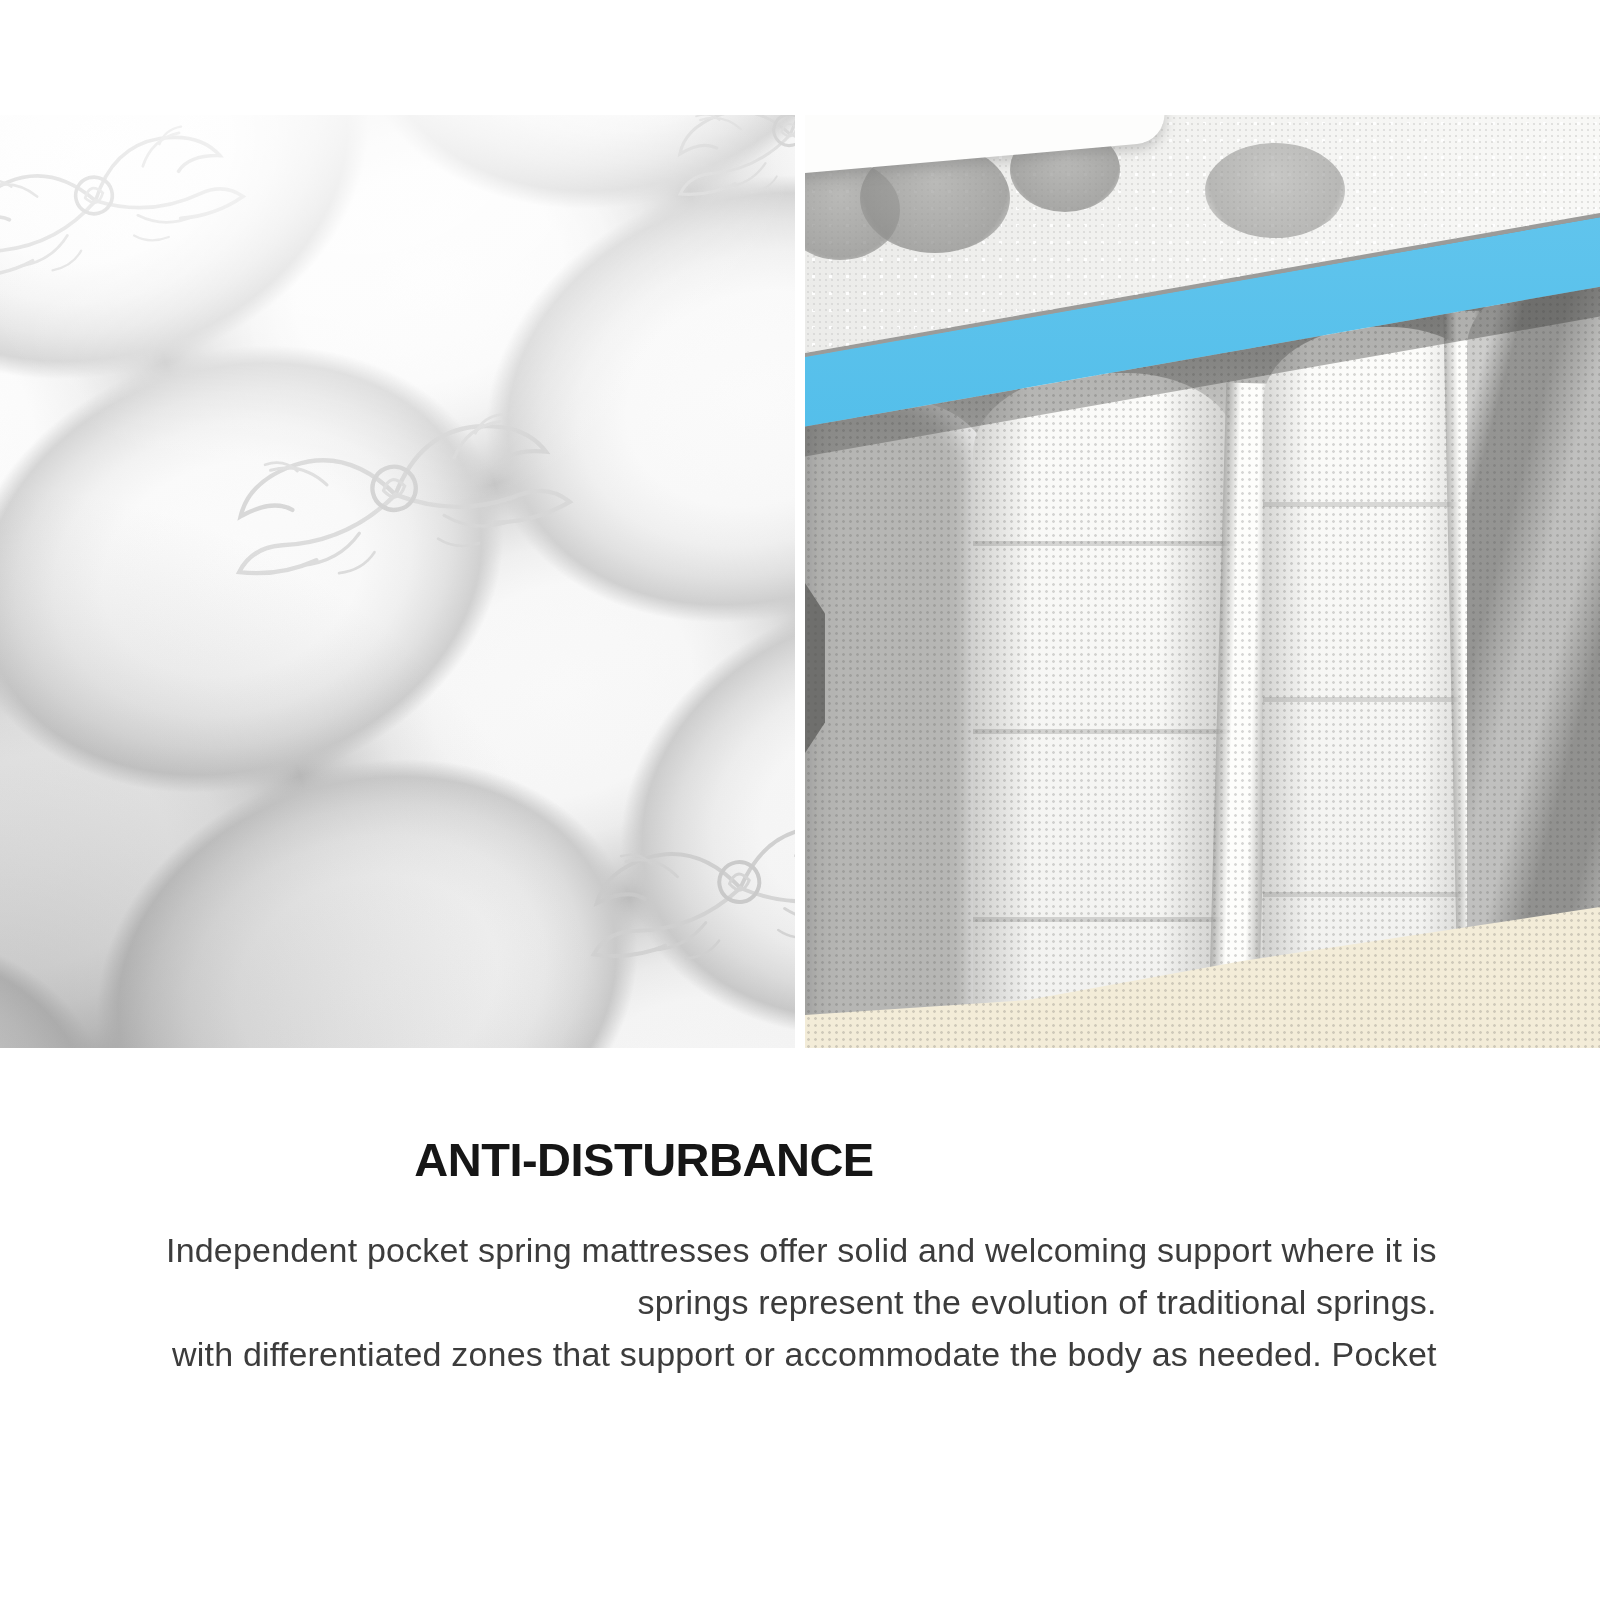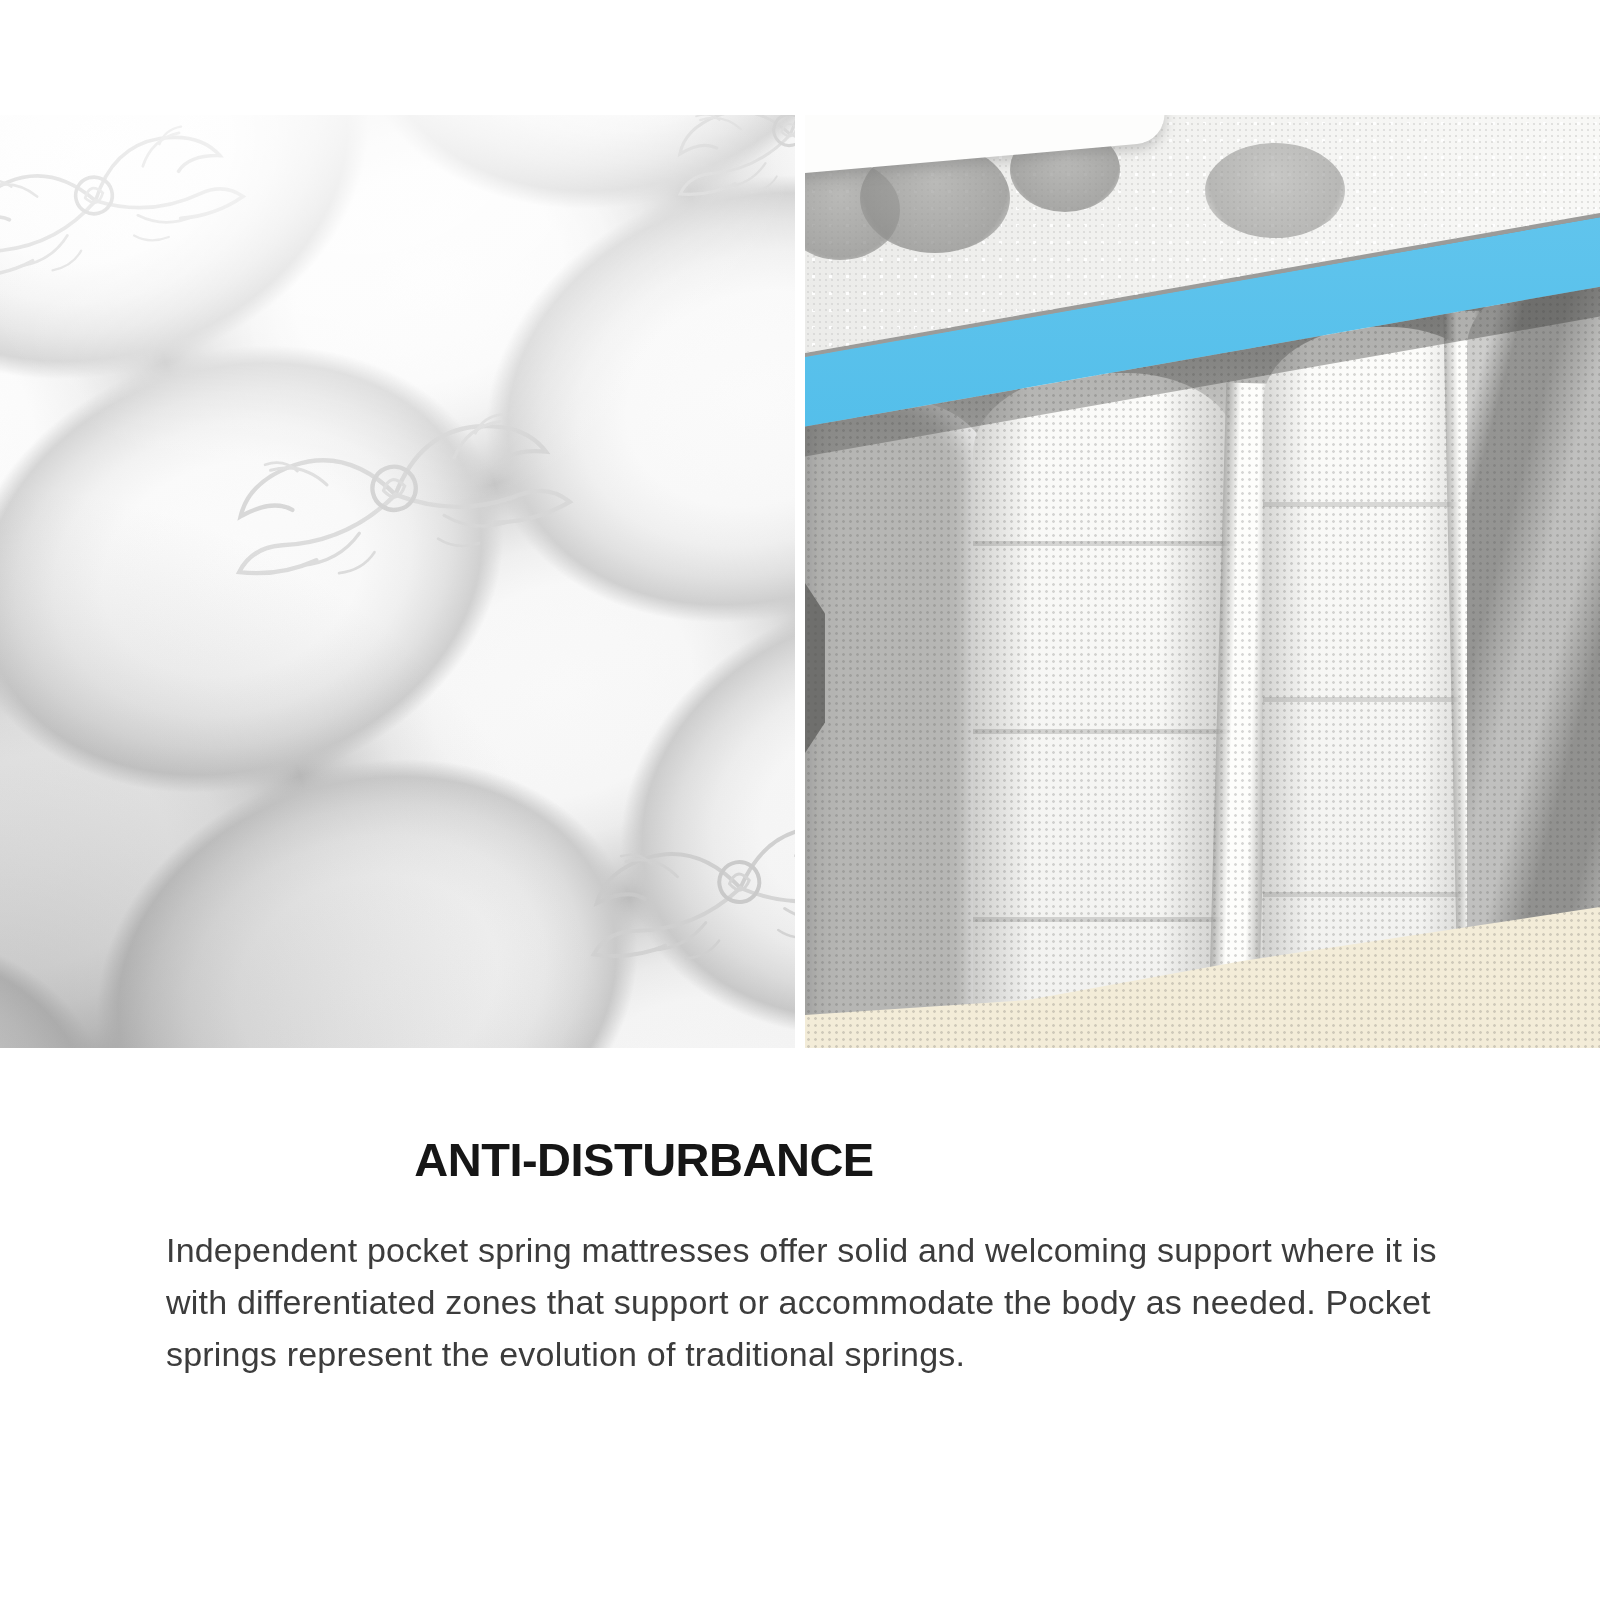--- a/index.html
+++ b/index.html
@@ -83,21 +83,21 @@
   .blob-3{left:-25px;top:45px;width:120px;height:100px;}
   .blob-4{left:400px;top:28px;width:140px;height:95px;opacity:0.6;}
 
   
   .section-heading{position:absolute;top:1136px;left:0;width:1288px;margin:0;
     text-align:center;font-size:47px;line-height:48px;font-weight:700;
     letter-spacing:-0.5px;color:var(--heading-color,#161616);}
   .copy{position:absolute;top:1224px;left:166px;
     font-size:34px;line-height:52px;font-weight:300;letter-spacing:0.2px;
     color:var(--body-color,#3c3c3c);}
-  .copy-line{white-space:nowrap;}
+  .copy-line{white-space:nowrap;text-align:right;}
 </style>
 </head>
 <body>
 
 <div class="page">
 
   <svg width="0" height="0" style="position:absolute" aria-hidden="true">
     <defs>
       <symbol id="damask" viewBox="0 0 360 160">
         <g fill="none" stroke="#d6d6d6" stroke-width="4" stroke-linecap="round">
@@ -166,17 +166,17 @@
       <div class="fabric-blob blob-2"></div>
       <div class="fabric-blob blob-4"></div>
       <div class="cover-strip"></div>
     </figure>
   </div>
 
   <h2 class="section-heading">ANTI-DISTURBANCE</h2>
 
   <div class="copy">
     <div class="copy-line">Independent pocket spring mattresses offer solid and welcoming support where it is</div>
+    <div class="copy-line">springs represent the evolution of traditional springs.</div>
     <div class="copy-line">with differentiated zones that support or accommodate the body as needed. Pocket</div>
-    <div class="copy-line">springs represent the evolution of traditional springs.</div>
   </div>
 
 </div>
 
 </body></html>

